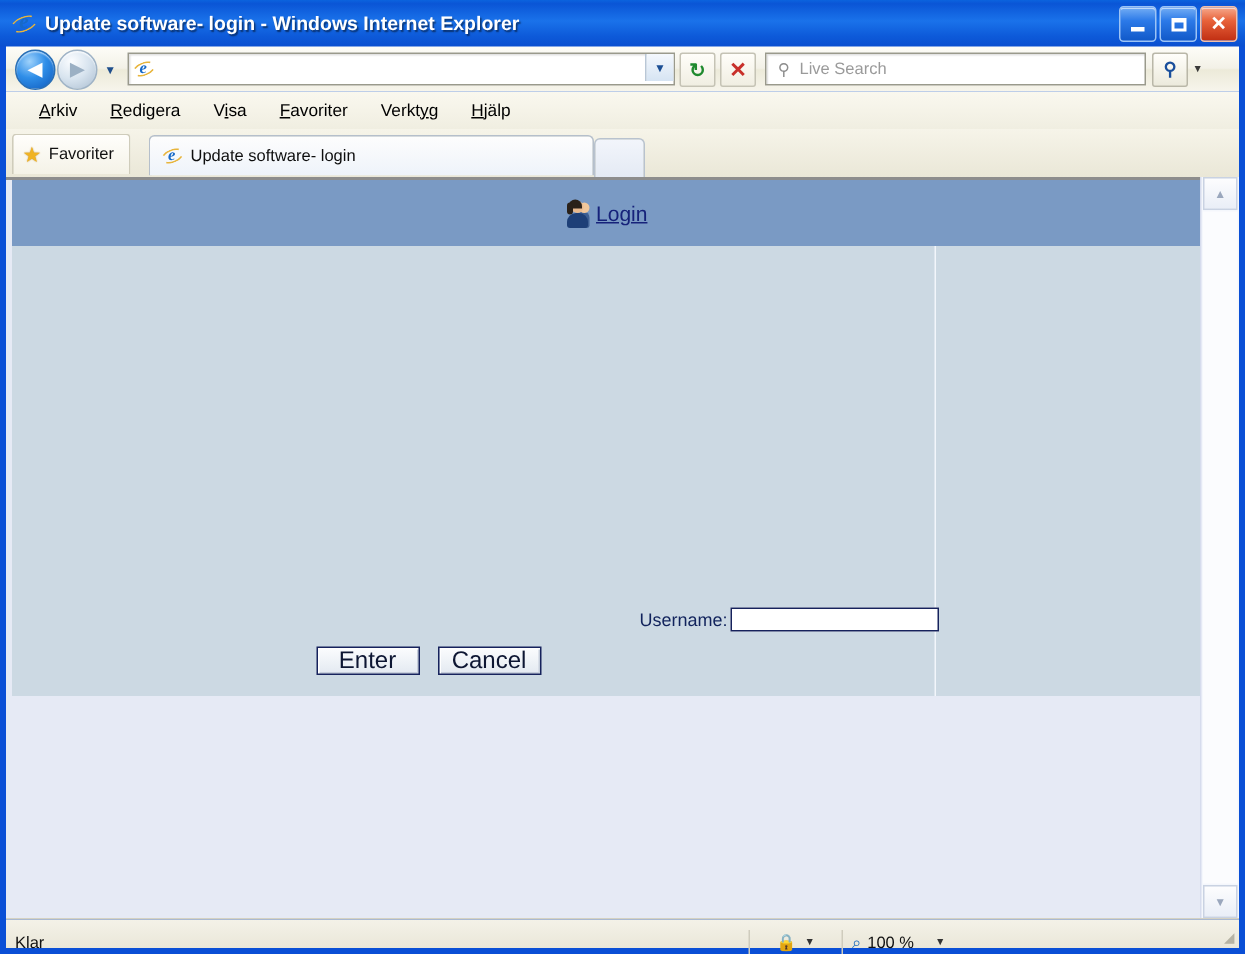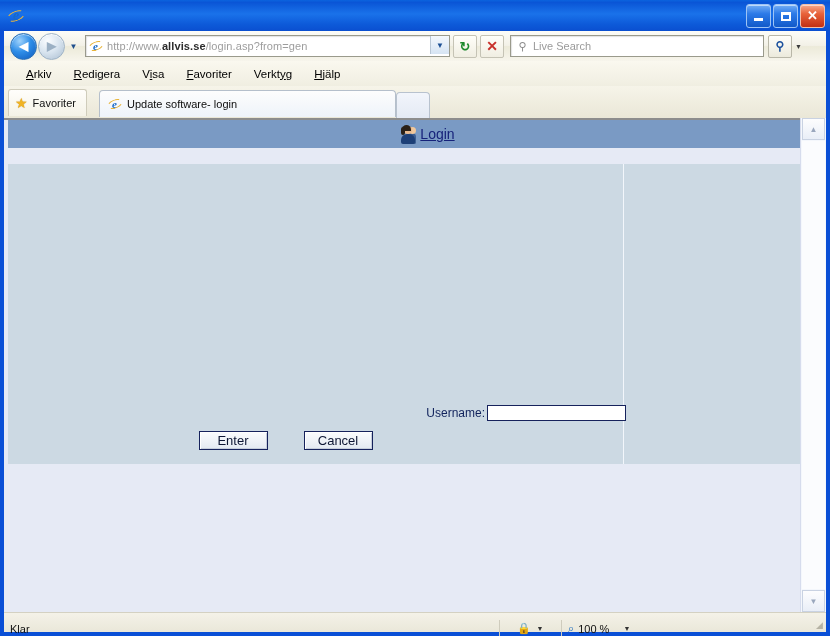--- a/index.html
+++ b/index.html
@@ -140,22 +140,22 @@
   }
 
   
   .viewport{
     position:absolute;left:4px;top:118px;width:822px;height:494px;
     background:#e6eaf5;overflow:hidden;
   }
   .page{position:absolute;left:0;top:0;width:797px;height:494px;background:#e6eaf5;}
   .page-topline{position:absolute;left:0;top:0;width:797px;height:2px;background:#8d8d8d;}
   .banner{
-    position:absolute;left:4px;top:2px;width:793px;height:28px;
-    background:#7a9ac4;display:flex;align-items:center;justify-content:center;padding-left:23px;
+    position:absolute;left:4px;top:2px;width:793px;height:44px;
+    background:#7a9ac4;display:flex;align-items:center;justify-content:center;
   }
   .banner-inner{display:flex;align-items:center;}
   .avatar{
     width:17px;height:19px;margin-right:3px;position:relative;flex:none;
   }
   .av-head{position:absolute;left:4px;top:1px;width:8px;height:8px;border-radius:50%;background:#e8b98e;}
   .av-hair{position:absolute;left:2px;top:0px;width:9px;height:6px;border-radius:5px 5px 0 0;background:#2a2119;}
   .av-hair2{position:absolute;left:1px;top:2px;width:4px;height:8px;border-radius:3px;background:#2a2119;}
   .av-body{position:absolute;left:1px;top:9px;width:14px;height:10px;border-radius:6px 6px 2px 2px;background:#1d3f77;}
   .av-body2{position:absolute;left:8px;top:8px;width:8px;height:11px;border-radius:5px 5px 2px 2px;background:#3d5f93;}
@@ -170,25 +170,25 @@
 
   .formwrap{position:absolute;left:0;top:268px;width:623px;}
   .frow{display:flex;align-items:center;justify-content:flex-end;margin-bottom:4px;margin-top:19px;}
   .flabel{font-size:12px;color:#11235c;margin-right:2px;white-space:nowrap;}
   .finput{
     width:139px;height:16px;background:#fff;border:1px solid #16225c;
     box-sizing:border-box;margin-right:1px;
   }
   .btnrow{display:flex;justify-content:center;margin-top:10px;margin-right:60px;}
   .fbtn{
-    min-width:69px;height:19px;margin:0 18px;
+    min-width:69px;height:19px;margin:0 6px;
     background:linear-gradient(180deg,#fbfcfe 0%,#eef2f7 55%,#e3e9f1 100%);
     border:1px solid #16225c;box-sizing:border-box;
     display:flex;align-items:center;justify-content:center;
-    font-size:13px;color:#0d1633;
+    font-size:16px;color:#0d1633;
     box-shadow:inset 1px 1px 0 #ffffff,inset -1px -1px 0 #c6cedb;
   }
 
   
   .vscroll{
     position:absolute;right:0;top:0;width:25px;height:494px;
     background:#f4f7fc;border-left:1px solid #d6dced;
   }
   .sbtn{
     position:absolute;left:1px;width:23px;height:22px;
@@ -236,20 +236,21 @@
   <div class="frame-edge frame-right"></div>
   <div class="frame-edge frame-bottom"></div>
 
   <div class="titlebar">
     <div class="title-ie-icon">
       <div class="ielogo">
         <div class="ring" style="width:16px;height:8px;"></div>
         <div class="e" style="font-size:14px;">e</div>
       </div>
     </div>
+    <div class="title-text">Update software- login - Windows Internet Explorer</div>
     <div class="wincontrols">
       <div class="wbtn">
           <div class="gl-min"></div>
         </div>
       <div class="wbtn">
           <div class="gl-max"></div>
         </div>
       <div class="wbtn close">
           <div class="gl-close">✕</div>
         </div>
@@ -265,21 +266,20 @@
     </div>
     <div class="histdrop">▼</div>
 
     <div class="addrbox">
       <div class="addr-ie">
         <div class="ielogo">
           <div class="ring" style="width:13px;height:7px;"></div>
           <div class="e" style="font-size:11px;">e</div>
         </div>
       </div>
-      <div class="addr-url"><span>http://www.</span><b>allvis.se</b><span>/login.asp?from=gen</span></div>
       <div class="addr-drop">▼</div>
     </div>
 
     <div class="tb-icon framed">
       <span class="refresh-glyph">↻</span>
     </div>
     <div class="tb-icon framed">
       <span class="stop-glyph">✕</span>
     </div>
 

